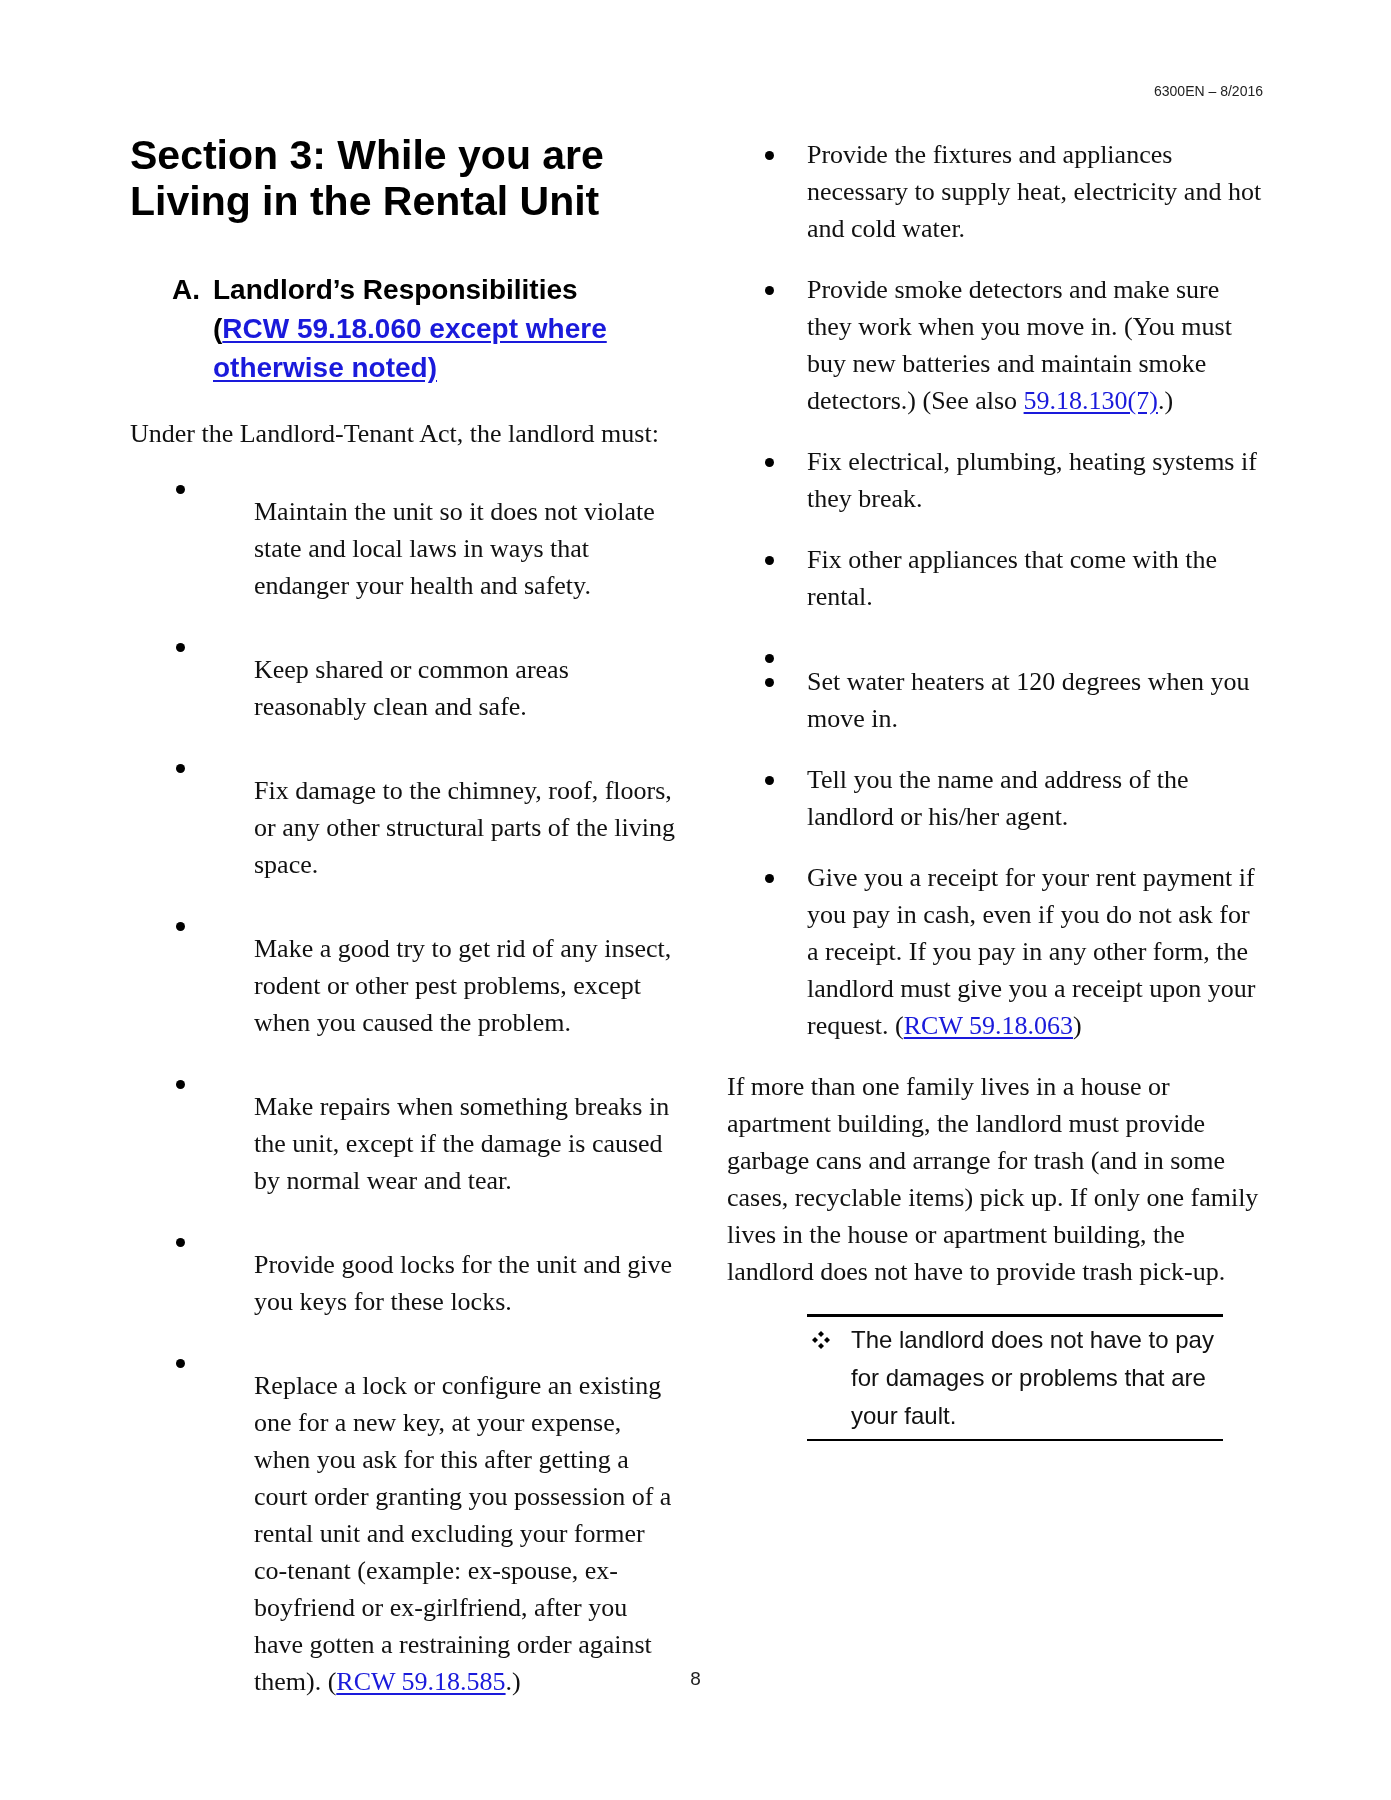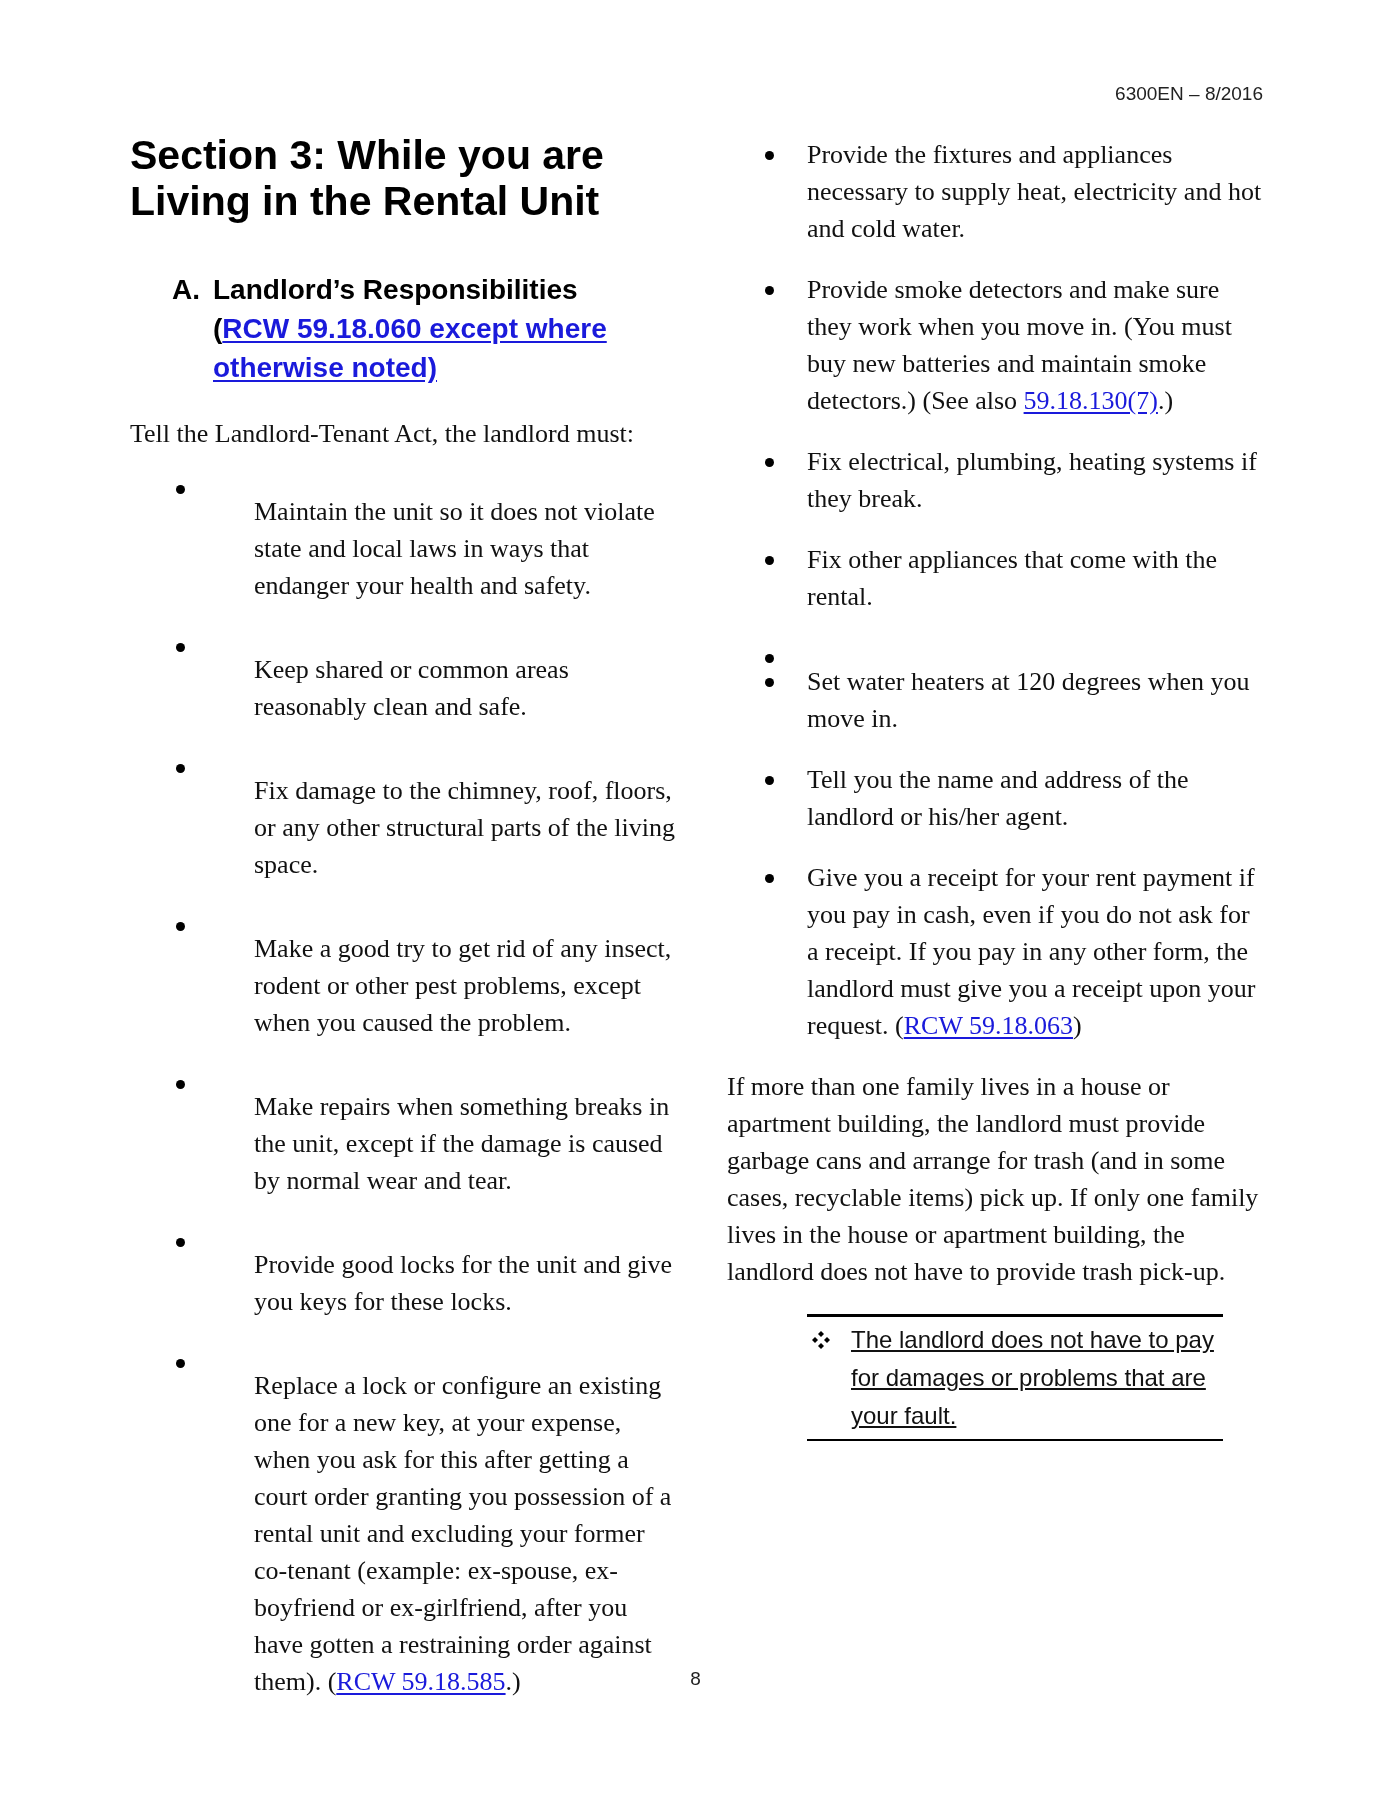--- a/index.html
+++ b/index.html
@@ -13,21 +13,21 @@
     position: relative;
     overflow: hidden;
     color: #111111;
     font-family: "Liberation Serif", "DejaVu Serif", serif;
   }
   .page-header {
     position: absolute;
     top: 83px;
     right: 128px;
     font-family: "Liberation Sans", "DejaVu Sans", sans-serif;
-    font-size: 19px;
+    font-size: 14px;
     color: #222;
   }
   .col {
     position: absolute;
     top: 132px;
   }
   .col-left { left: 130px; width: 550px; }
   .col-right { left: 727px; width: 545px; top: 136px; }
 
   .section-title {
@@ -103,21 +103,20 @@
   .callout {
     margin: 24px 0 0 80px;
     width: 416px;
     border-top: 3px solid #000;
     border-bottom: 2px solid #000;
     padding: 4px 0 4px 0;
     display: flex;
     font-family: "Liberation Sans", "DejaVu Sans", sans-serif;
     font-size: 24px;
     line-height: 38px;
-    text-decoration: underline;
   }
   .callout .diamond {
     width: 40px;
     flex: none;
     display: flex;
     justify-content: flex-start;
     padding-left: 4px;
     padding-top: 9px;
   }
   .callout .text { flex: 1; }
@@ -142,21 +141,21 @@
   <h1 class="section-title">Section 3:   While you are Living in the Rental Unit</h1>
 
   <div class="subsection">
     <span class="letter">A.</span>
     <span class="text-block">
       <span>Landlord’s Responsibilities</span><br>
       <span>(</span><a class="link" href="#">RCW 59.18.060 except where otherwise noted)</a>
     </span>
   </div>
 
-  <p class="body-text intro">Tell the Landlord-Tenant Act, the landlord must:</p>
+  <p class="body-text intro">Under the Landlord-Tenant Act, the landlord must:</p>
 
   <ul class="bullets">
     <li>
       <span class="bullet"></span>
       <span class="li-text">Maintain the unit so it does not violate state and local laws in ways that endanger your health and safety.</span>
     </li>
     <li>
       <span class="bullet"></span>
       <span class="li-text">Keep shared or common areas reasonably clean and safe.</span>
     </li>

